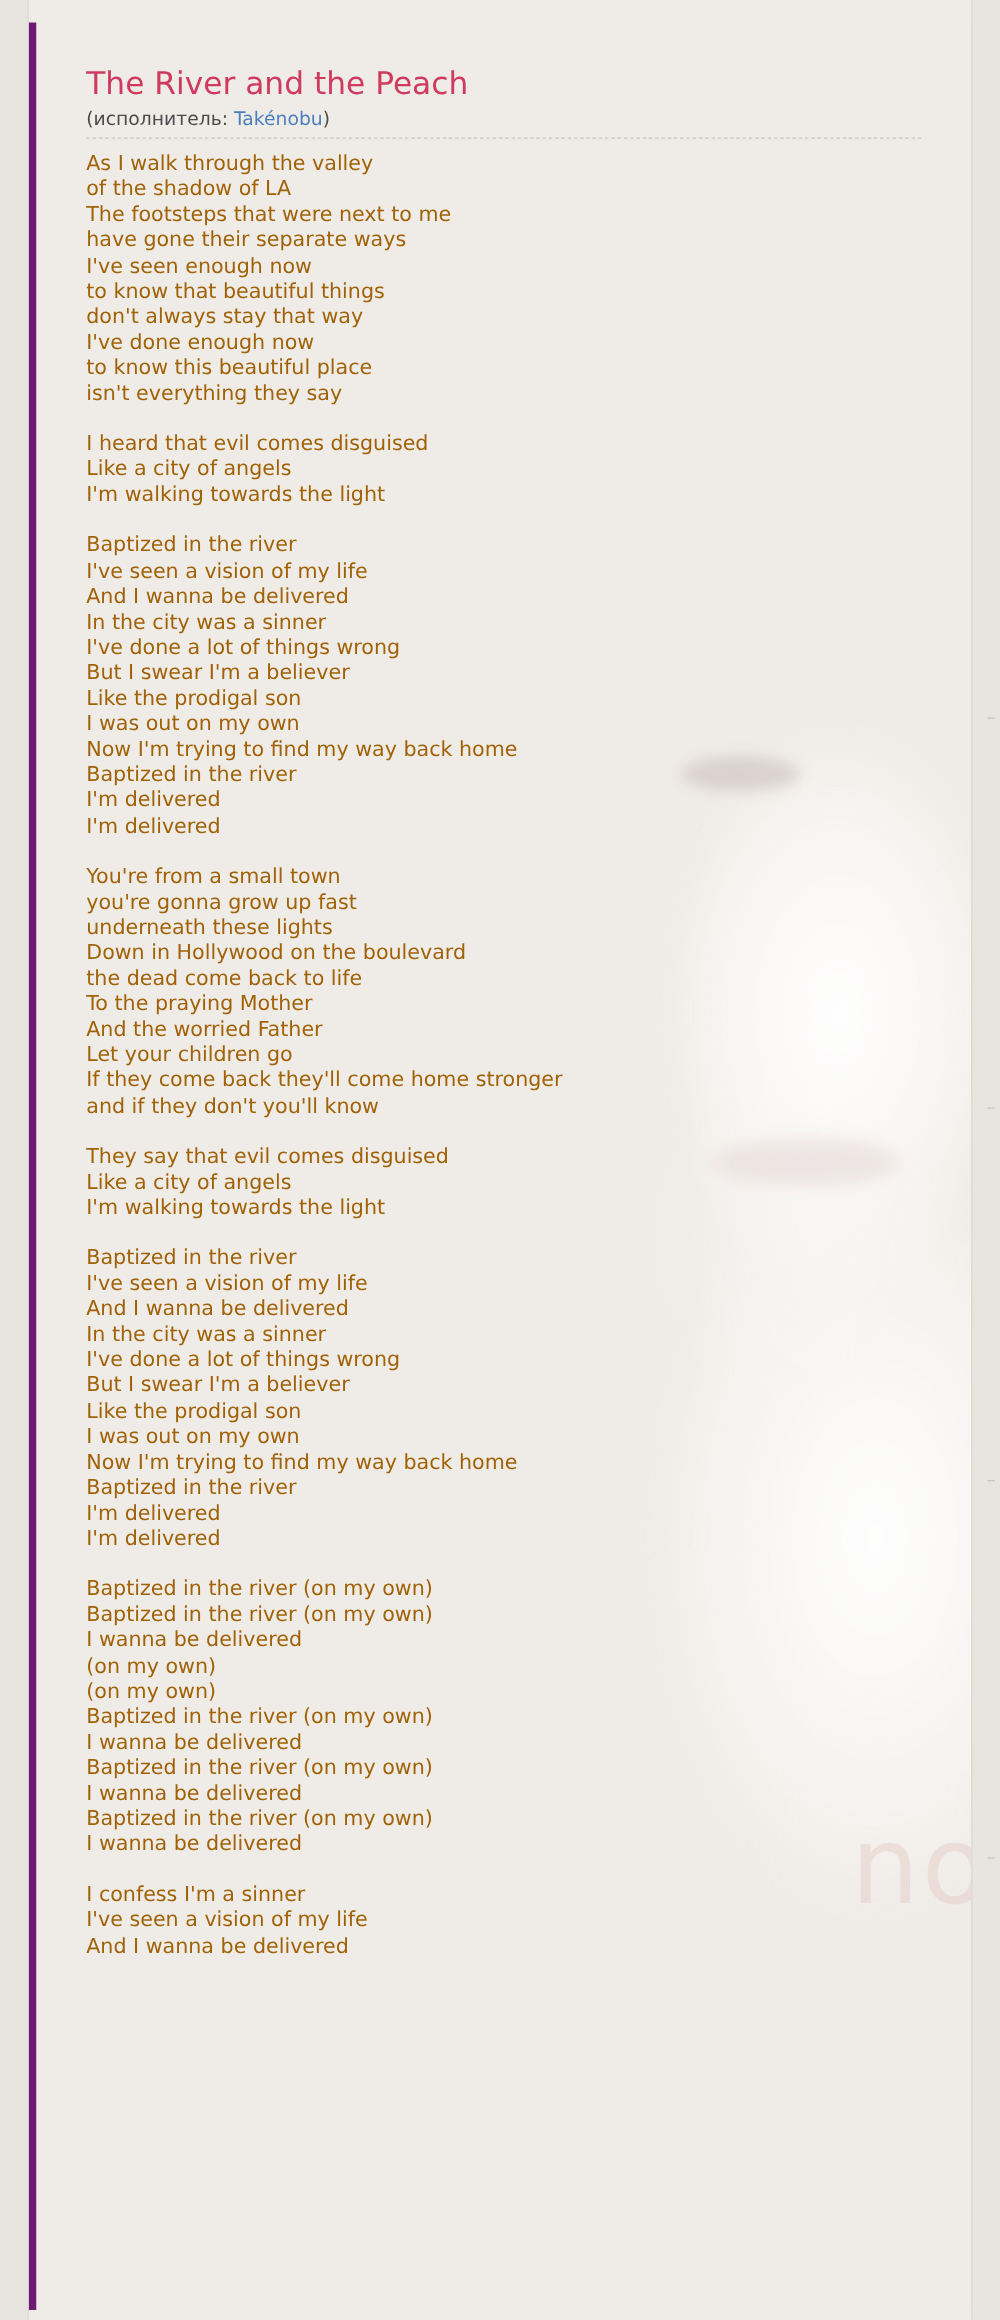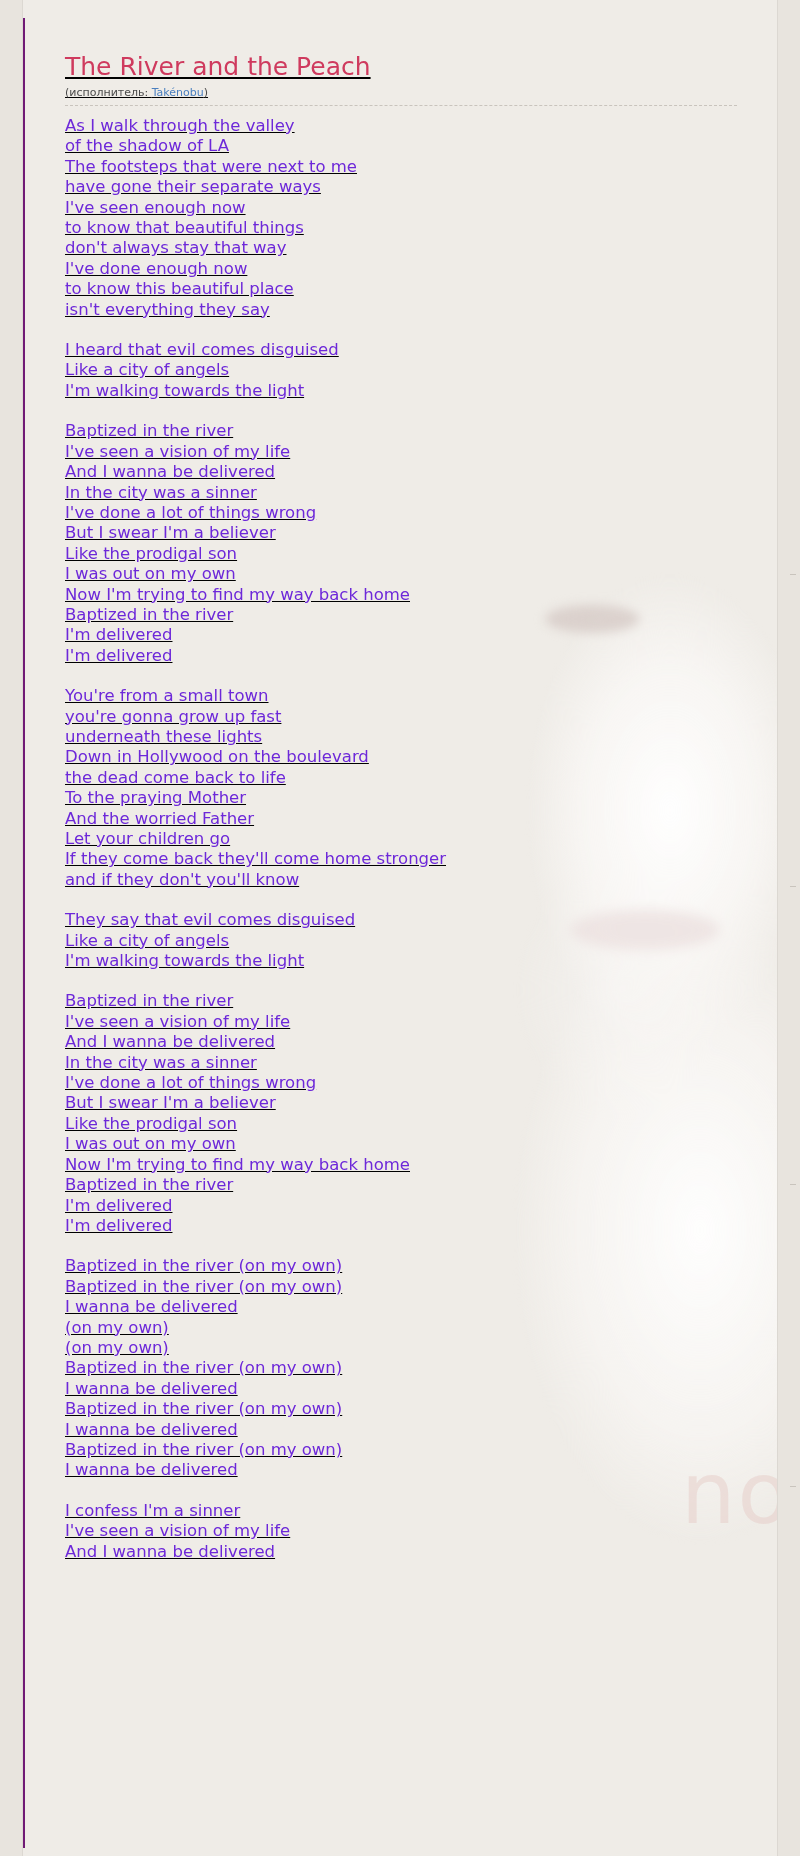--- a/index.html
+++ b/index.html
@@ -64,28 +64,27 @@
     color: rgba(229,200,196,0.45);
     letter-spacing: 2px;
     font-family: "DejaVu Sans", "Liberation Sans", sans-serif;
     pointer-events: none;
     white-space: nowrap;
   }
   .sheet {
     position: relative;
     margin: 0 22px 0 22px;
     background: #eeebe6;
-    border-left: 3px solid #701a75;
+    border-left: 7px solid #701a75;
     border-right: 1px solid #dedad4;
     min-height: 1830px;
     box-sizing: border-box;
     padding: 16px 22px 40px 22px;
     z-index: 2;
     background: transparent;
-    text-decoration: underline;
   }
   .edge-left, .edge-right {
     position: absolute;
     top: 0;
     width: 22px;
     height: 100%;
     background: #e8e4de;
     z-index: 3;
   }
   .edge-left { left: 0; border-right: 1px solid #dcd8d2; }
@@ -93,41 +92,41 @@
   .title {
     color: #cf3a5e;
     font-size: 25px;
     line-height: 30px;
     margin: 18px 0 4px 18px;
     font-weight: normal;
     position: relative;
     z-index: 4;
   }
   .subtitle {
-    font-size: 11px;
+    font-size: 15px;
     color: #4a4a4a;
     margin: 0 0 6px 18px;
     position: relative;
     z-index: 4;
   }
   .subtitle a {
     color: #4a7fbf;
     text-decoration: none;
   }
   .divider {
     margin: 6px 18px 10px 18px;
     border-top: 1px dashed #c9c4bd;
     position: relative;
     z-index: 4;
   }
   .lyrics {
     margin: 0 18px;
     font-size: 16.5px;
     line-height: 20.4px;
-    color: #6d28d9;
+    color: #a16207;
     position: relative;
     z-index: 4;
     white-space: pre-wrap;
   }
   .lyrics .stanza {
     margin: 0 0 20px 0;
   }
   .lyrics .line {
     min-height: 20.4px;
   }

